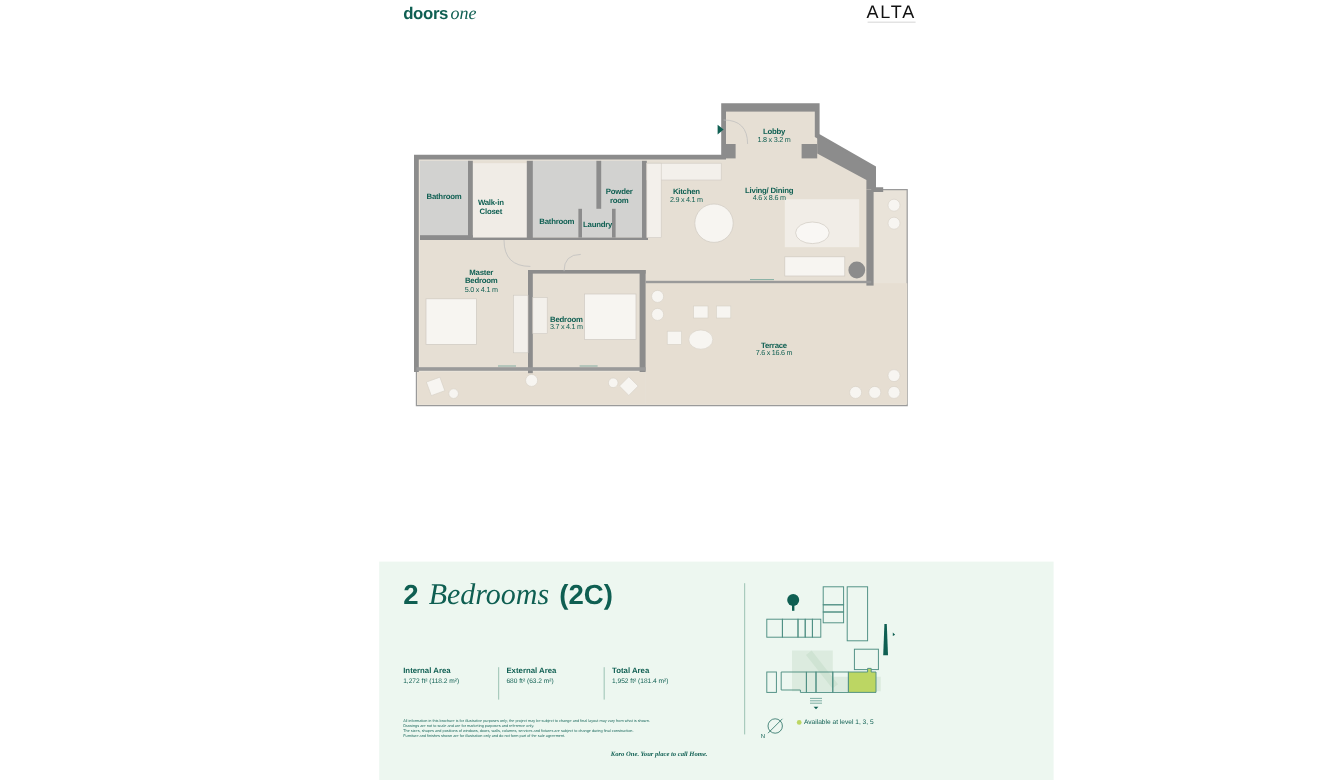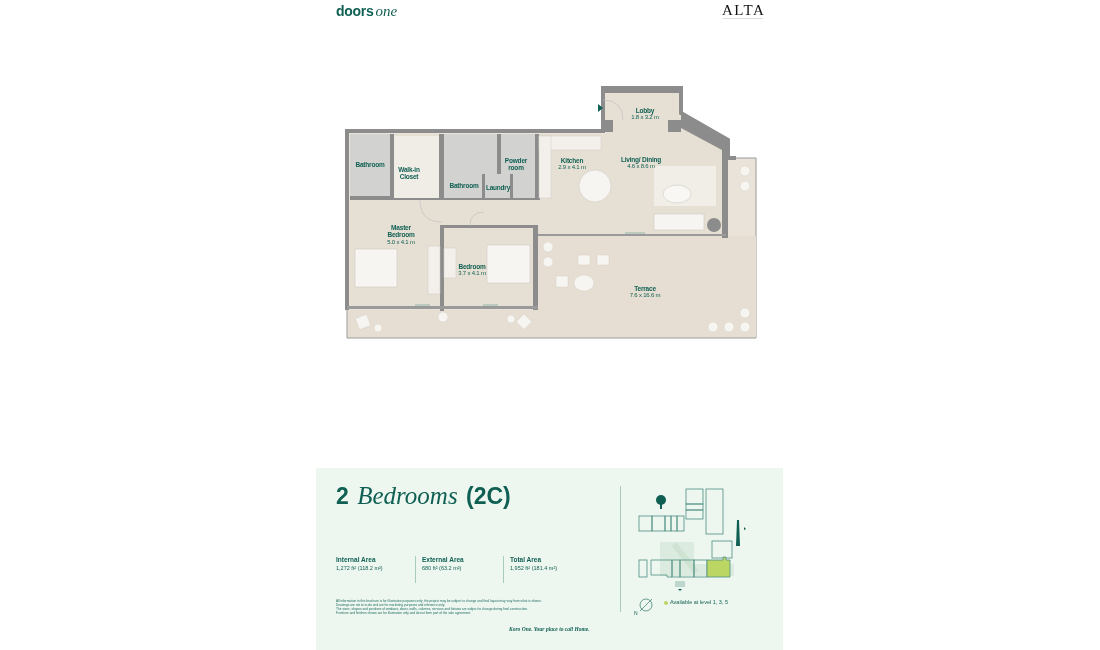--- a/index.html
+++ b/index.html
@@ -2,31 +2,31 @@
 <html><head>
 <meta charset="utf-8">
 <style>
   * { box-sizing: border-box; margin: 0; padding: 0; }
   html, body { width: 1100px; height: 650px; background: #ffffff; overflow: hidden; }
   body { position: relative; font-family: "Liberation Sans", sans-serif; color: #0f5f52; }
 
   .logo-koro { position: absolute; left: 336px; top: 3px; font-size: 14px; color: #0f5f52; }
   .logo-koro .b { font-weight: 900; letter-spacing: -0.3px; }
   .logo-koro .i { font-family: "Liberation Serif", serif; font-style: italic; font-size: 15px; margin-left: 2px; margin-top: 20px; }
-  .logo-alta { position: absolute; left: 722px; top: 2px; font-family: Liberation Serif, serif; font-size: 15px; letter-spacing: 1.5px; color: #111; }
+  .logo-alta { position: absolute; left: 722px; top: 2px; font-family: Liberation Sans, sans-serif; font-size: 15px; letter-spacing: 1.5px; color: #111; }
   .logo-alta-sub { position: absolute; left: 723px; top: 18px; width: 40px; height: 1px; background: #ddd; }
 
   
   .plan { position: absolute; left: 0; top: 0; width: 1100px; height: 460px; }
 
   .room-label { position: absolute; font-size: 6.5px; font-weight: 700; color: #0f5f52; text-align: center; line-height: 1.15; letter-spacing: -0.2px; }
   .room-dim { display: block; font-weight: 400; font-size: 6px; }
 
   
-  .panel { position: absolute; left: 316px; top: 468px; width: 467px; height: 182px; background: #edf7f0; }
+  .panel { position: absolute; left: 316px; top: 468px; width: 562px; height: 182px; background: #edf7f0; }
   .title { position: absolute; left: 20px; top: 14px; font-size: 23px; color: #0f5f52; white-space: nowrap; }
   .title .num { font-weight: 700; }
   .title .word { font-family: "Liberation Serif", serif; font-style: italic; font-size: 25px; margin: 0 2px; }
   .title .code { font-weight: 700; }
   .areas { position: absolute; left: 20px; top: 88px; display: flex; }
   .area { padding-right: 8px; margin-right: 6px; border-right: 1px solid #a9cbbd; height: 27px; }
   .area:last-child { border-right: none; }
   .area .lbl { font-size: 6.5px; font-weight: 700; display: block; white-space: nowrap; }
   .area .val { font-size: 5.5px; display: block; white-space: nowrap; margin-top: 2px; }
   .area.a1 { width: 80px; } .area.a2 { width: 82px; } .area.a3 { width: 80px; }

